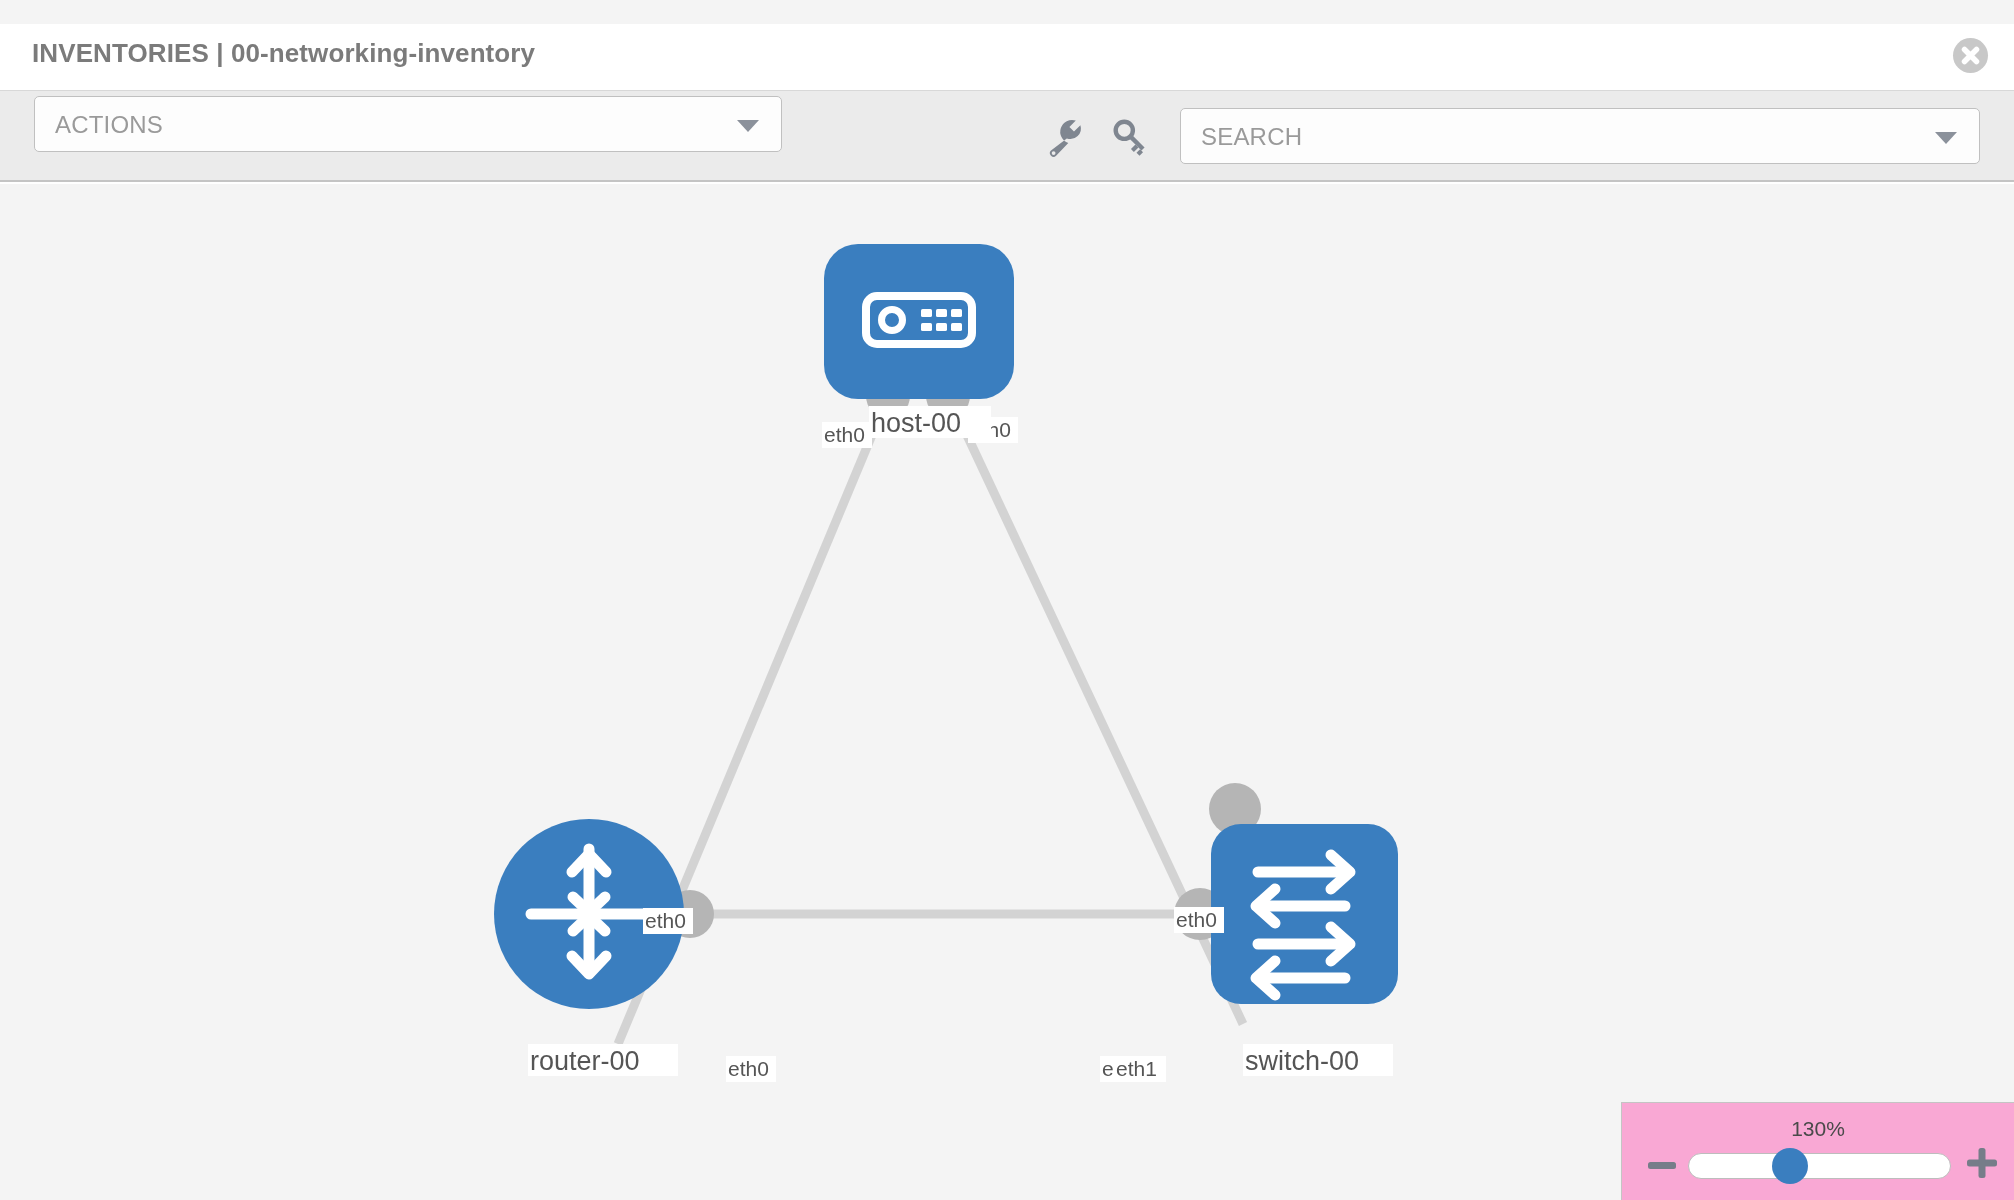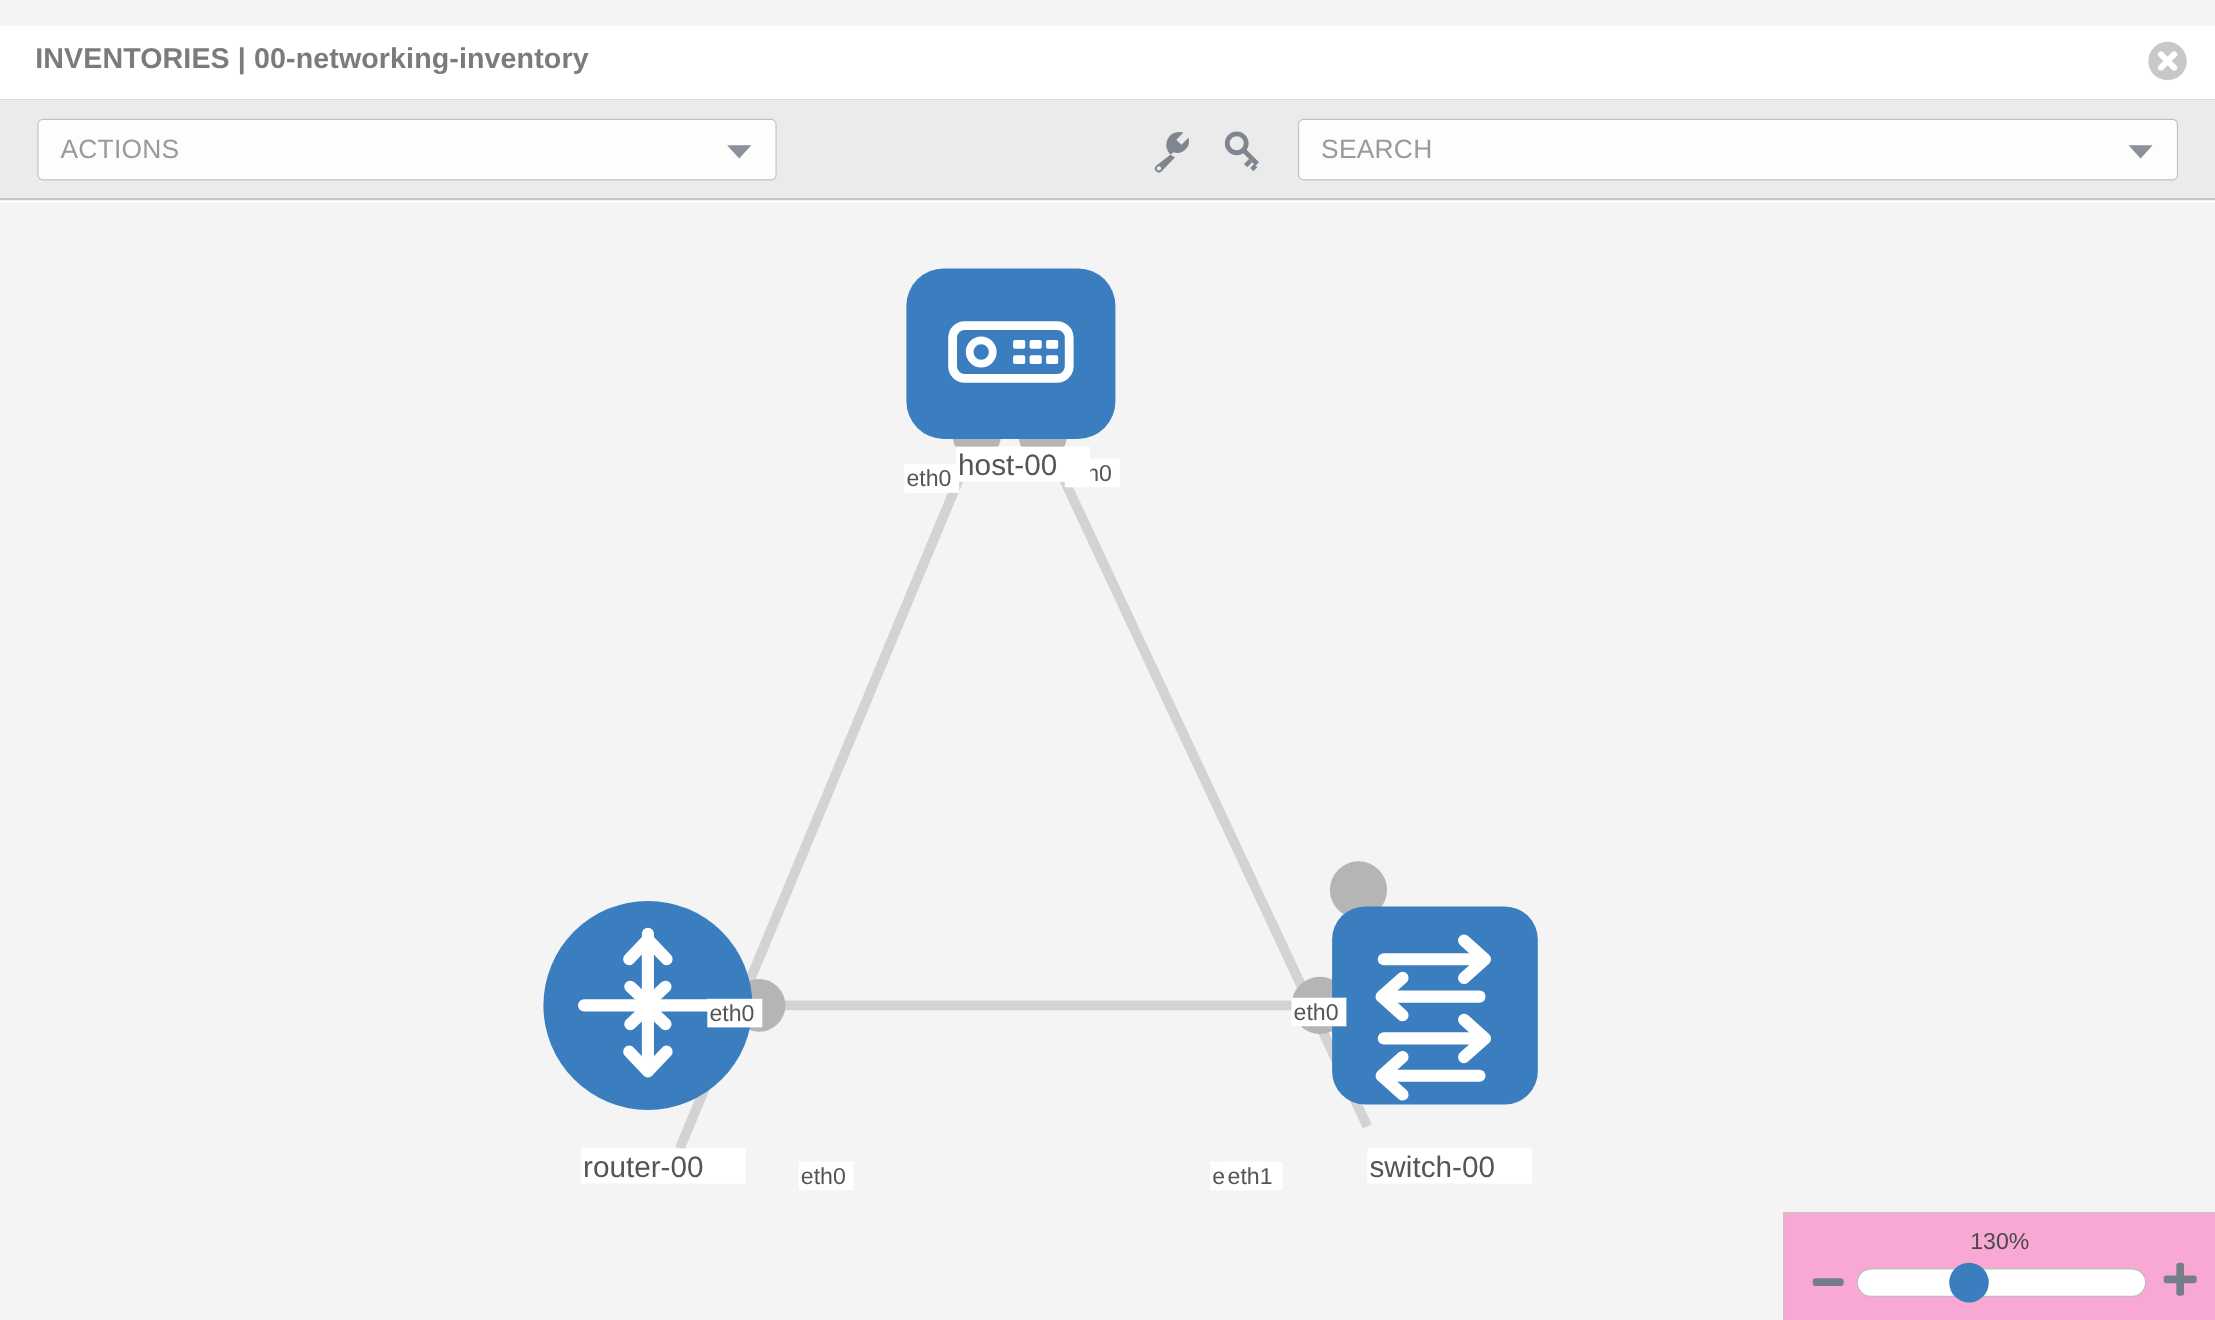--- a/index.html
+++ b/index.html
@@ -60,22 +60,22 @@
     left: 0; top: 67px;
     width: 2014px;
     height: 91px;
     background: #ebebeb;
     border-bottom: 2px solid #c4c4c4;
   }
 
   .actions-select {
     position: absolute;
     left: 34px;
-    top: 84px;
-    width: 672px;
+    top: 72px;
+    width: 748px;
     height: 56px;
     background: #fdfdfd;
     border: 1px solid #c0c0c0;
     border-radius: 5px;
     cursor: pointer;
     padding-left: 23px;
   }
   .actions-select .sel-label {
     position: absolute;
     left: 20px;

